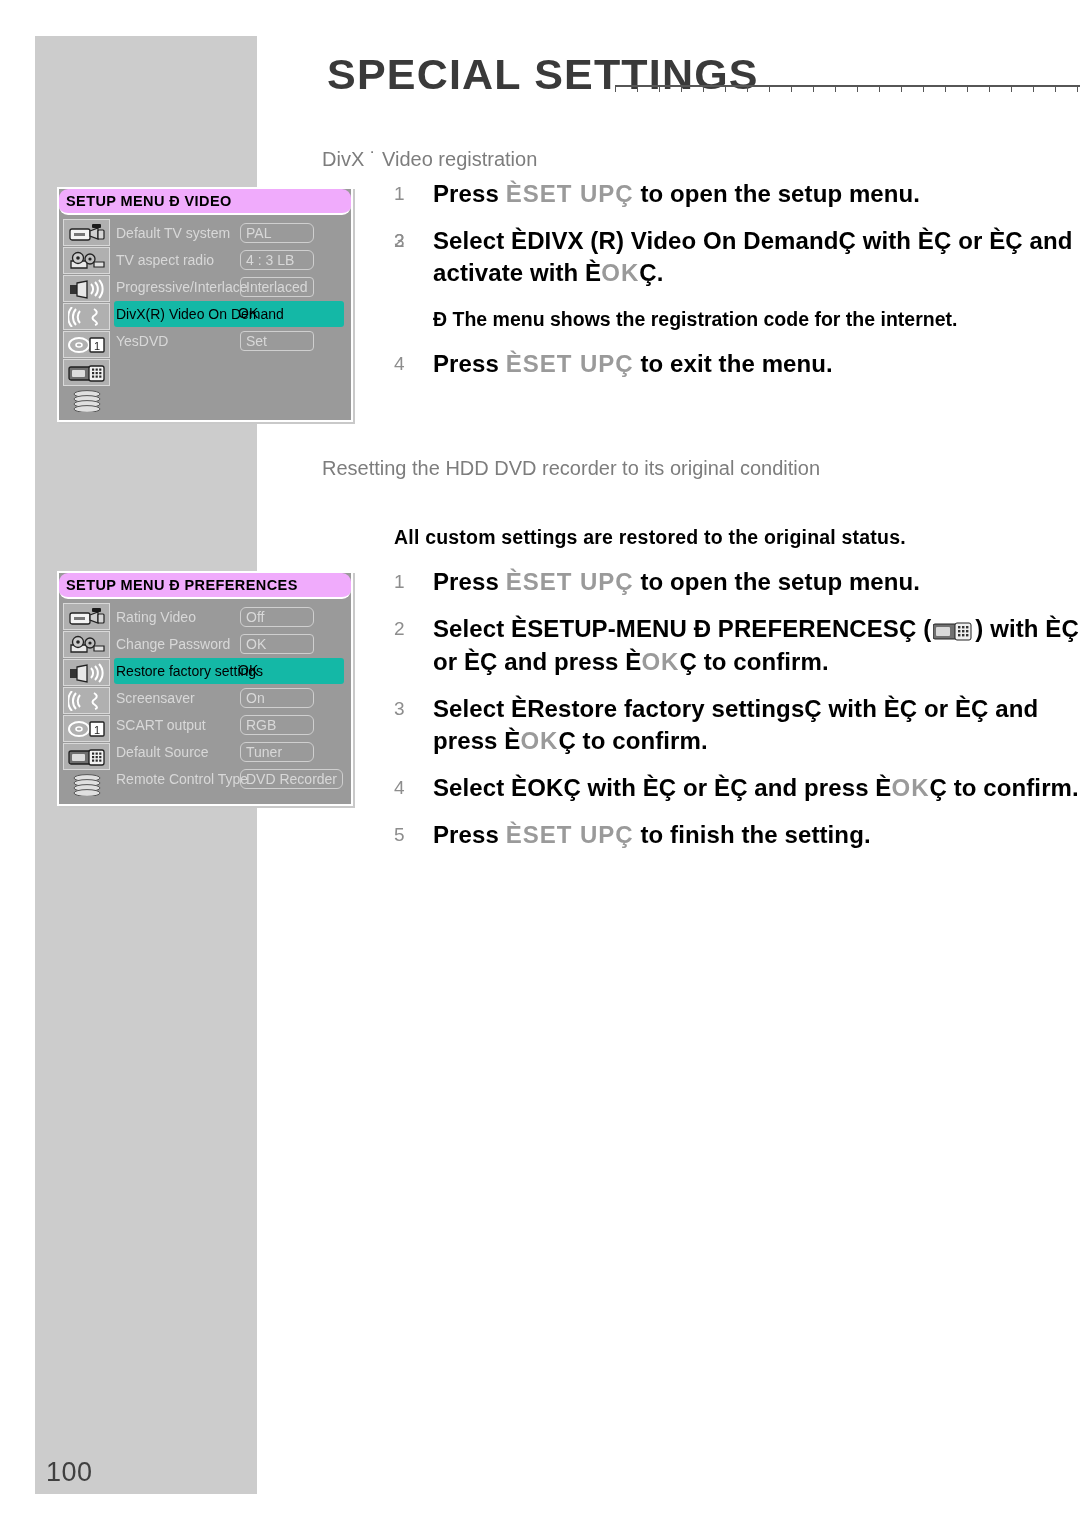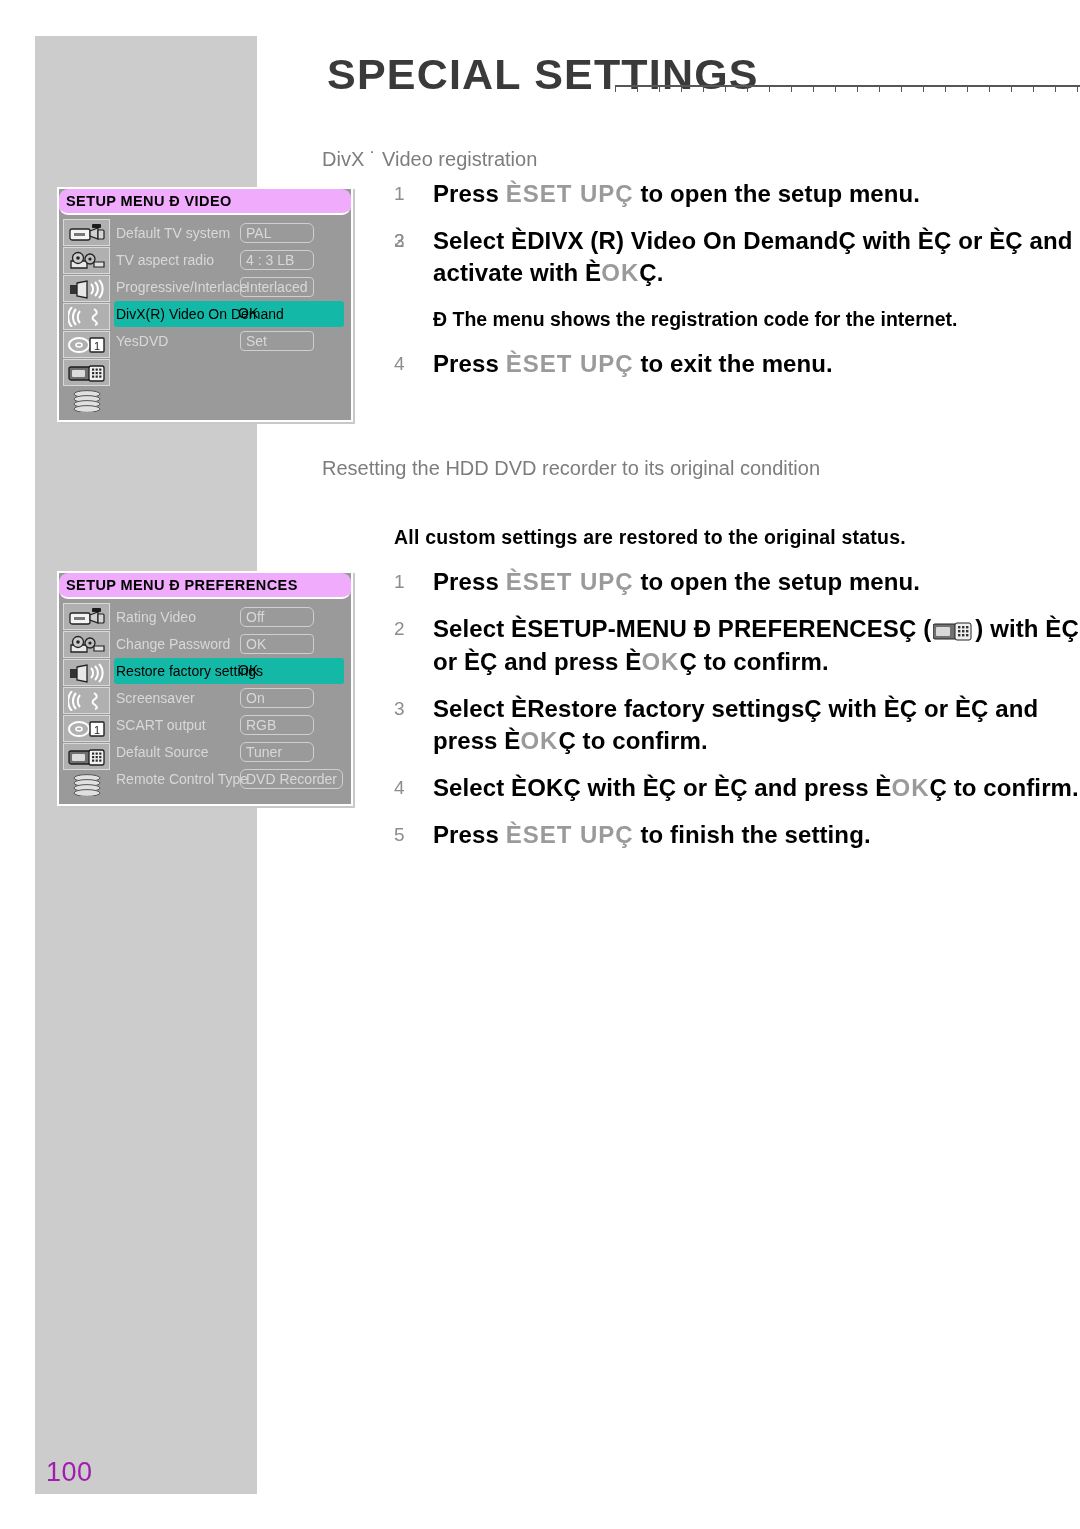--- a/index.html
+++ b/index.html
@@ -22,21 +22,21 @@
     top: 36px;
     width: 222px;
     height: 1458px;
     background: #cccccc;
   }
   .page-number {
     position: absolute;
     left: 46px;
     top: 1457px;
     font-size: 27px;
-    color: #a21caf;
+    color: #404040;
     letter-spacing: .5px;
   }
 
   
   .page-head {
     position: absolute;
     left: 327px;
     top: 52px;
     width: 745px;
     height: 50px;

